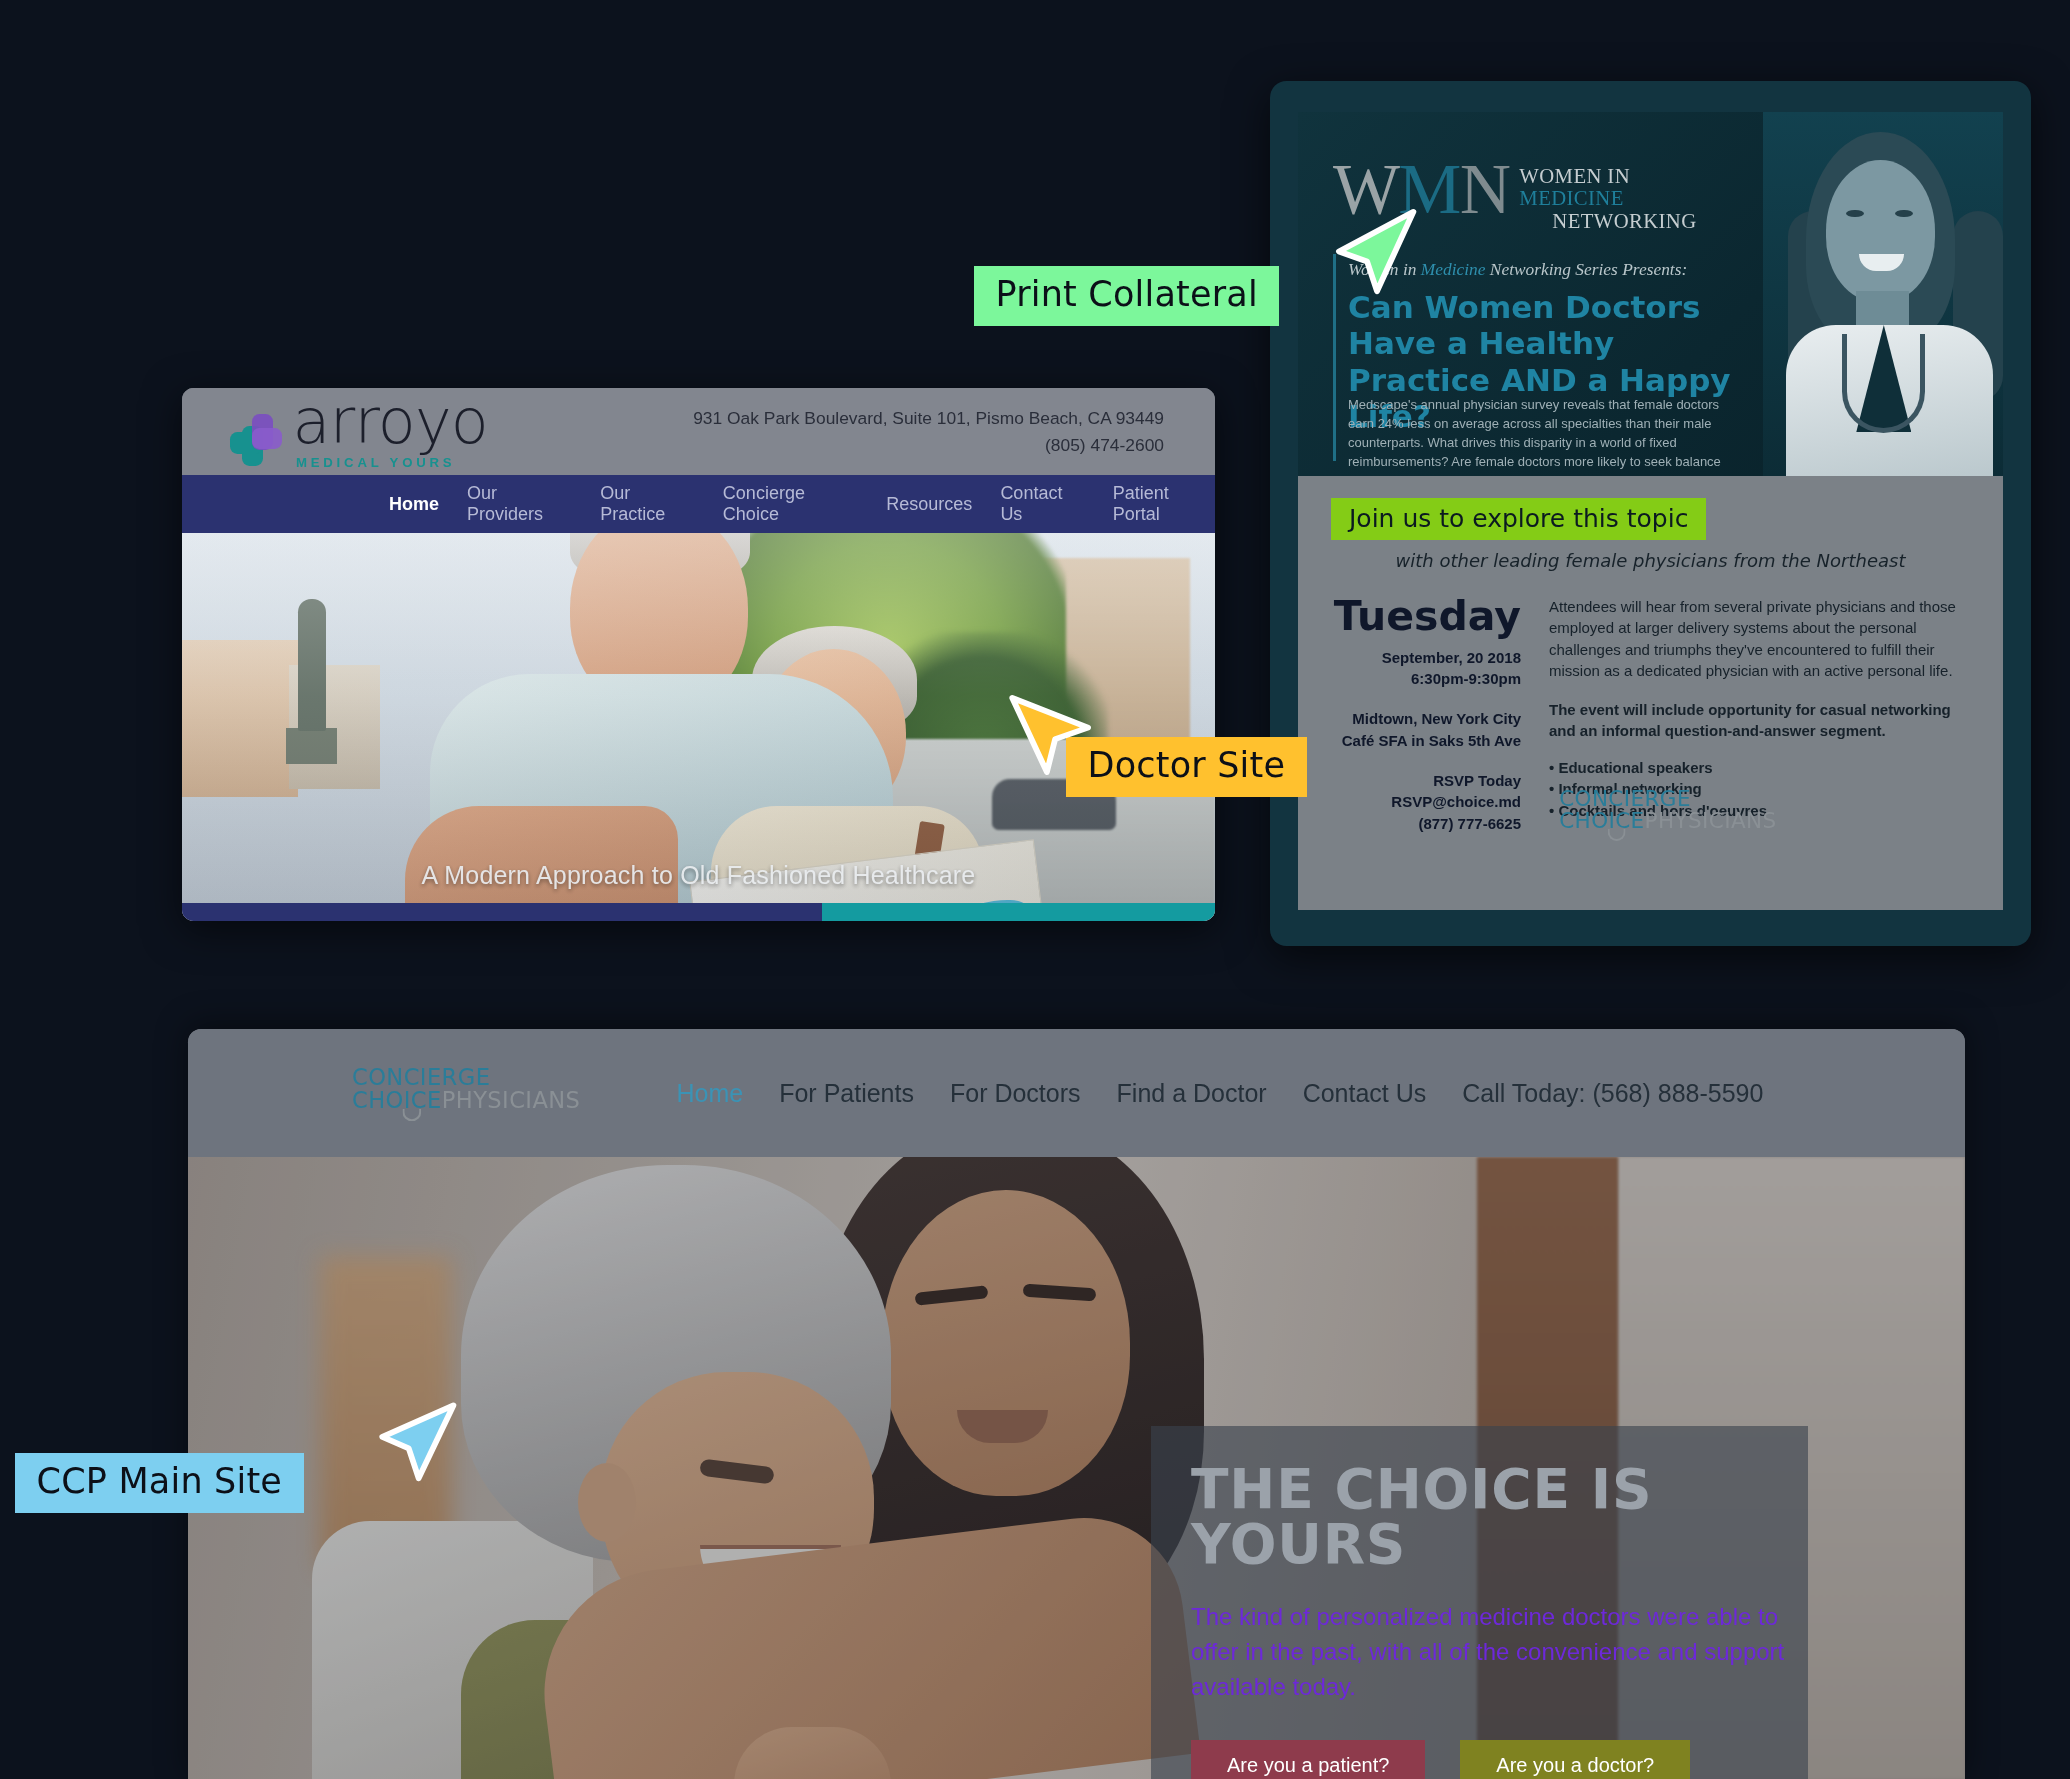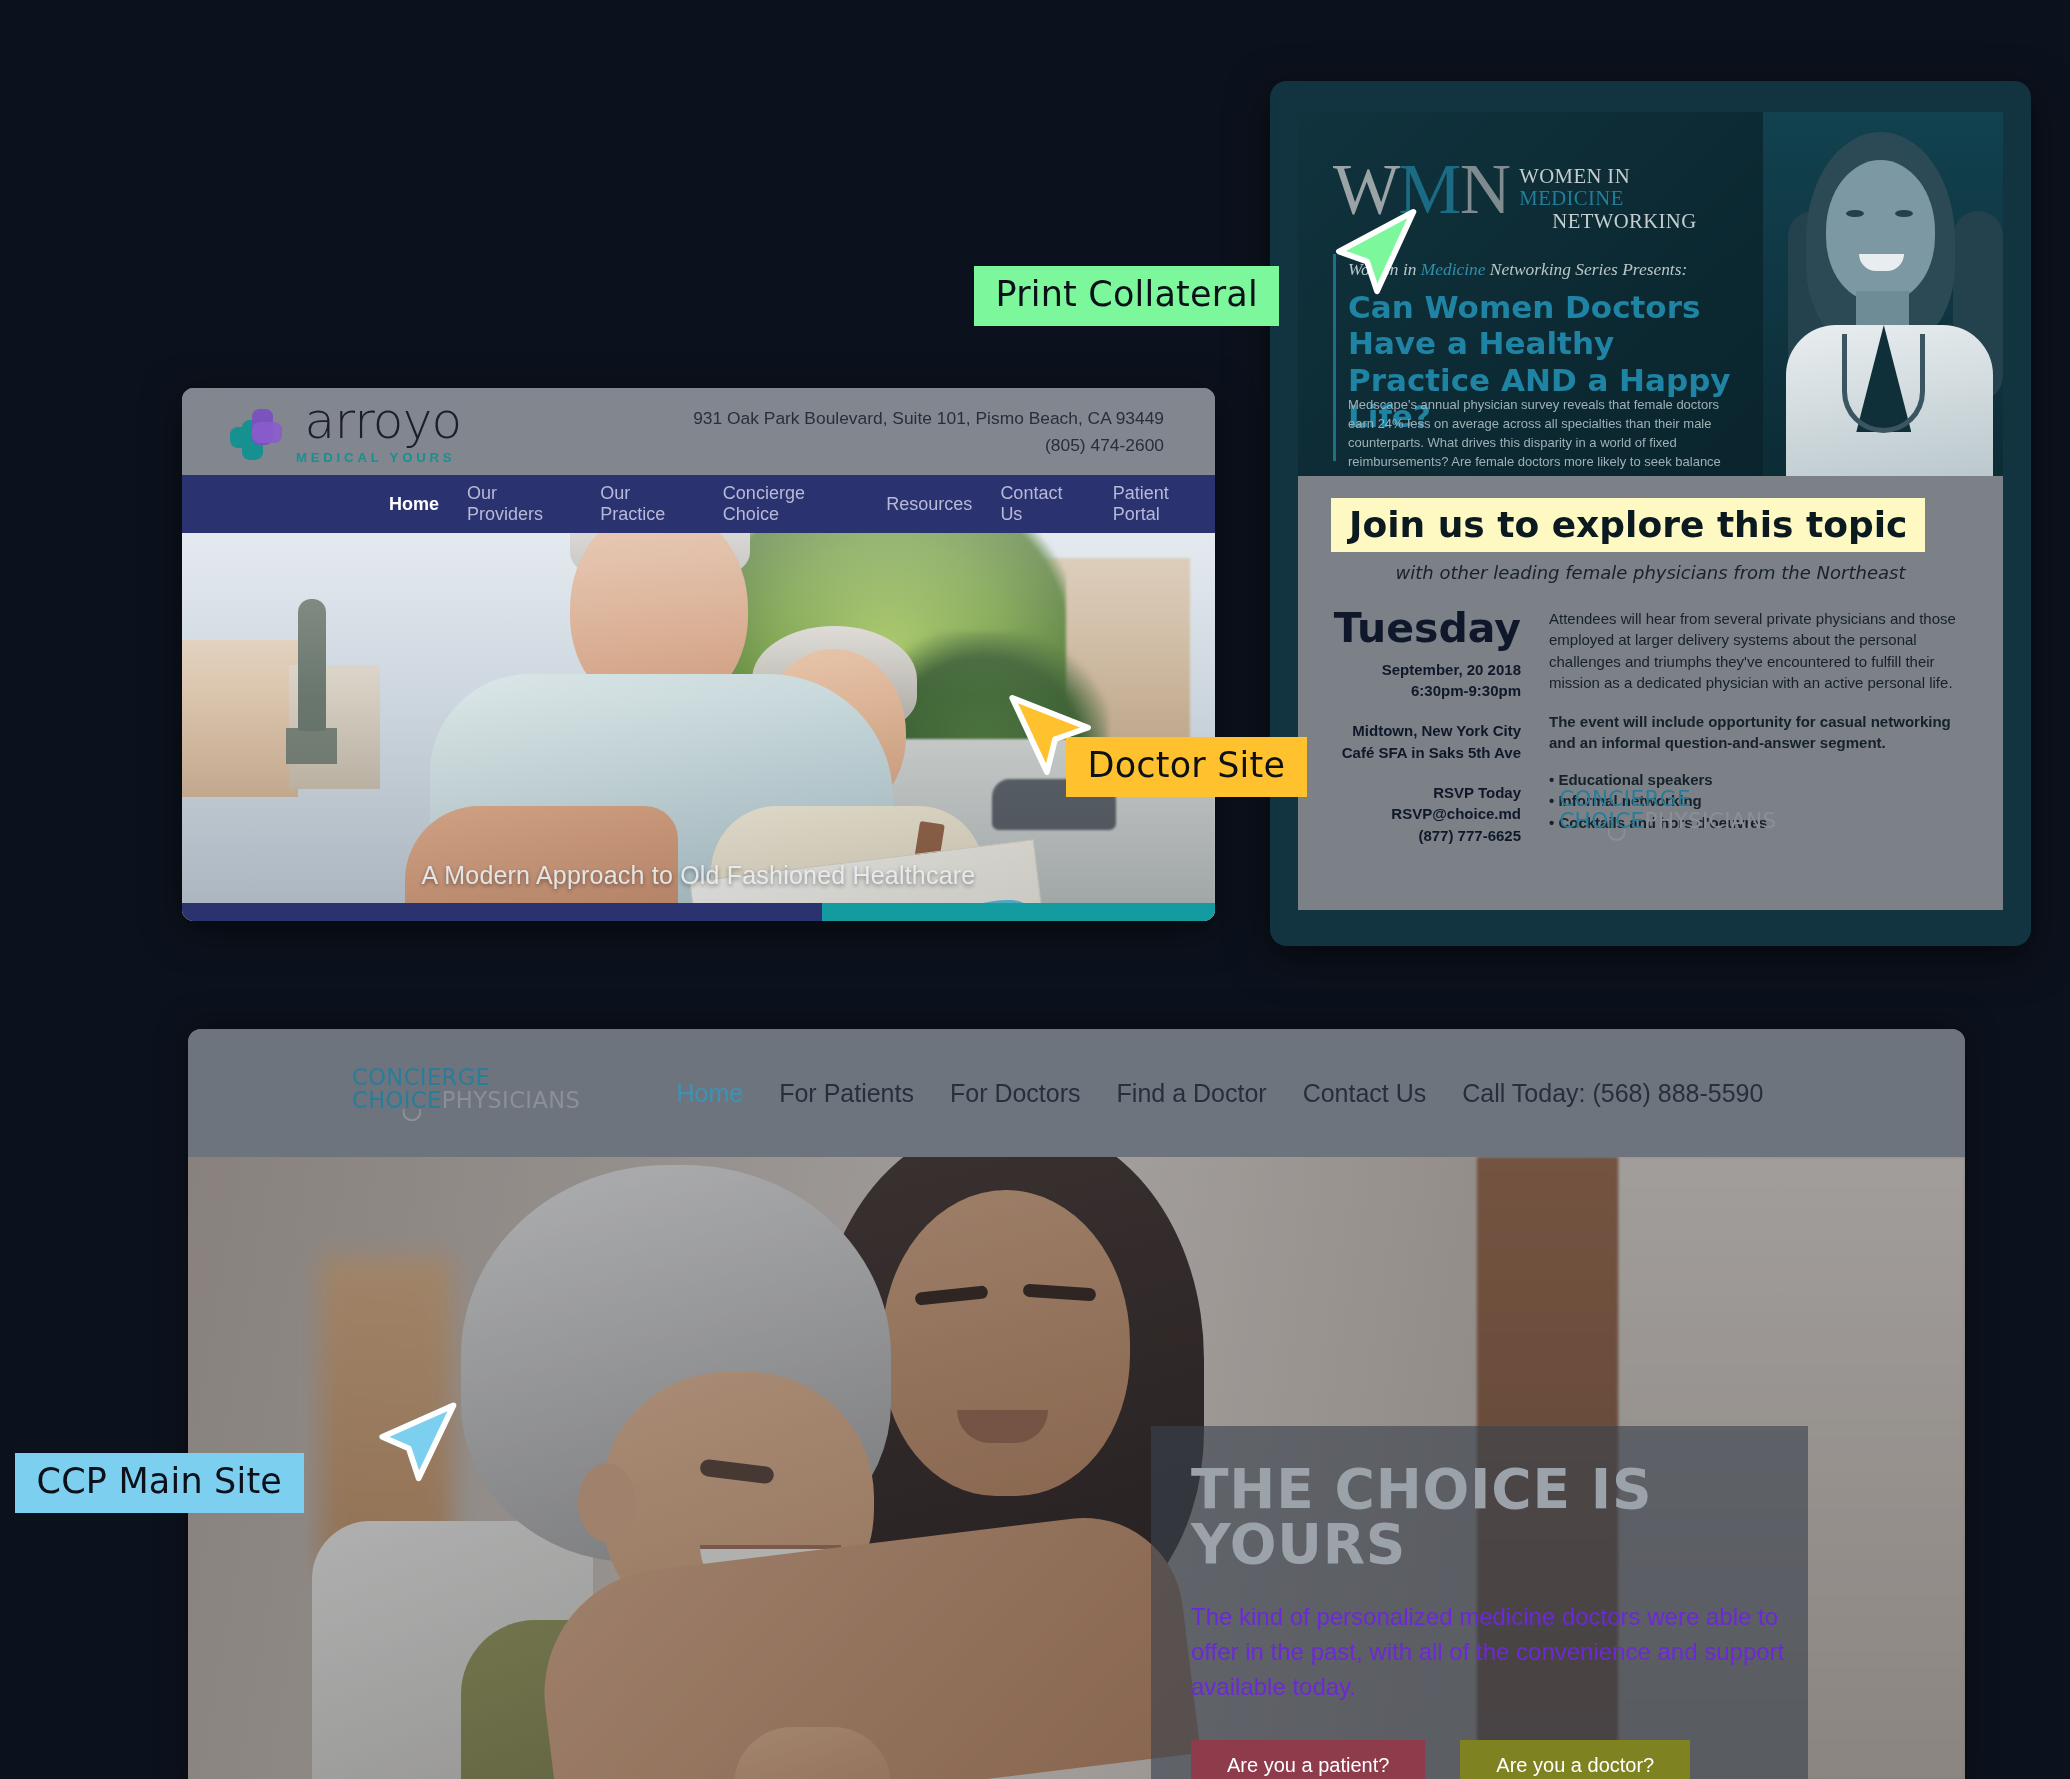--- a/index.html
+++ b/index.html
@@ -36,22 +36,22 @@
   }
   .arroyo-brand { display: flex; align-items: flex-end; gap: 11.6px; }
   .arroyo-mark { position: relative; width: 51px; height: 51px; margin-bottom: 5px; }
   .arroyo-mark i { position: absolute; display: block; border-radius: 7.4px; }
   .am-teal-v { left: 11.6px; top: 11.6px; width: 21.5px; height: 40px; background: #17918f; }
   .am-teal-h { left: 0px; top: 18px; width: 33px; height: 21.5px; background: #17918f; }
   .am-pur-v  { left: 21.5px; top: 0px;  width: 21.5px; height: 36px; background: #7b4fc0; opacity: .92; }
   .am-pur-h  { left: 21.5px; top: 13.2px; width: 30px; height: 21.5px; background: #8a5ccb; opacity: .9; }
   .arroyo-word { display: flex; flex-direction: column; }
   .arroyo-word .aw-main {
-    font-size: 50px; font-weight: 300; color: #1c1f2b; line-height: .95;
-    letter-spacing: -0.8px; font-family: "DejaVu Sans", sans-serif; margin-left: 12px;
+    font-size: 62px; font-weight: 300; color: #1c1f2b; line-height: .95;
+    letter-spacing: -0.8px; font-family: "DejaVu Sans", sans-serif;
   }
   .arroyo-word .aw-sub {
     font-size: 13.2px; font-weight: 700; letter-spacing: 3.8px;
     color: #17918f; margin-top: 4.1px; margin-left: 3.3px;
   }
   .arroyo-contact { text-align: right; color: #2a2e3a; font-size: 17.4px; line-height: 1.55; }
 
   #arroyo-nav {
     height: 58px; background: #2b3270; display: flex; align-items: center;
     gap: 28px; padding-left: 207px;
@@ -166,22 +166,22 @@
     font-size: 17.4px; color: #b9c6ca; font-family: "Liberation Serif", serif; }
   #flyer-presents .em { color: #2e8fad; }
   #flyer-headline { position: absolute; left: 50px; top: 177px; width: 388px;
     font-size: 31px; line-height: 1.17; font-weight: 700; color: #1f84a3;
     font-family: "DejaVu Sans", sans-serif; }
   #flyer-body { position: absolute; left: 50px; top: 284px; width: 388px;
     font-size: 13px; line-height: 1.46; color: #9fb0b6; }
 
   #flyer-bottom { position: relative; background: #7b8187; height: calc(100% - 364px);
     padding: 21.5px 33px 0 33px; }
-  #flyer-joinbar { background: #fef9c3; color: #0b1a20; font-weight: 700;
-    font-size: 36px; padding: 6.6px 18px; display: inline-block; font-family: "DejaVu Sans", sans-serif; }
+  #flyer-joinbar { background: #84cc16; color: #0b1a20; font-weight: 400;
+    font-size: 25px; padding: 6.6px 18px; display: inline-block; font-family: "DejaVu Sans", sans-serif; }
   #flyer-subbar { text-align: center; font-style: italic; font-size: 18px;
     color: #17222a; margin-top: 10px; font-family: "DejaVu Sans", sans-serif; }
   #flyer-cols { display: flex; gap: 28px; margin-top: 25px; }
   #flyer-left-col { width: 190px; text-align: right; color: #0f172a; }
   #flyer-left-col .day { font-size: 41px; font-weight: 700; line-height: 1;
     font-family: "DejaVu Sans", sans-serif; }
   #flyer-left-col .dt { font-size: 15px; line-height: 1.45; margin-top: 10px; font-weight: 600; }
   #flyer-left-col .loc { font-size: 15px; line-height: 1.45; margin-top: 18px; font-weight: 600; }
   #flyer-left-col .rsvp { font-size: 15px; line-height: 1.45; margin-top: 18px; font-weight: 600; }
   #flyer-right-col { flex: 1; color: #16212a; font-size: 15px; line-height: 1.44; }

